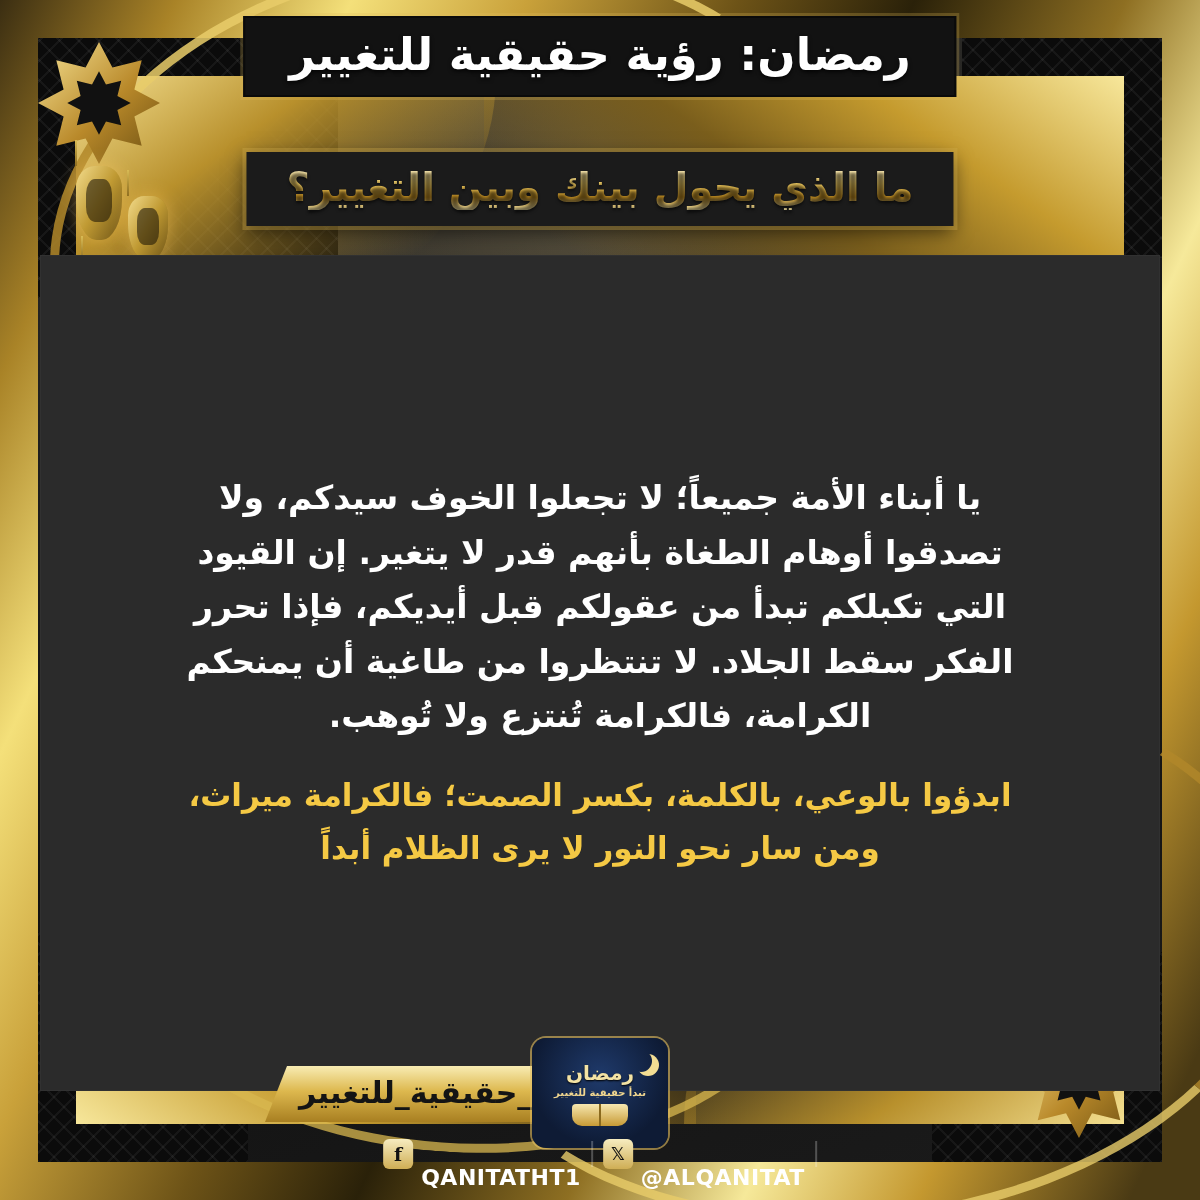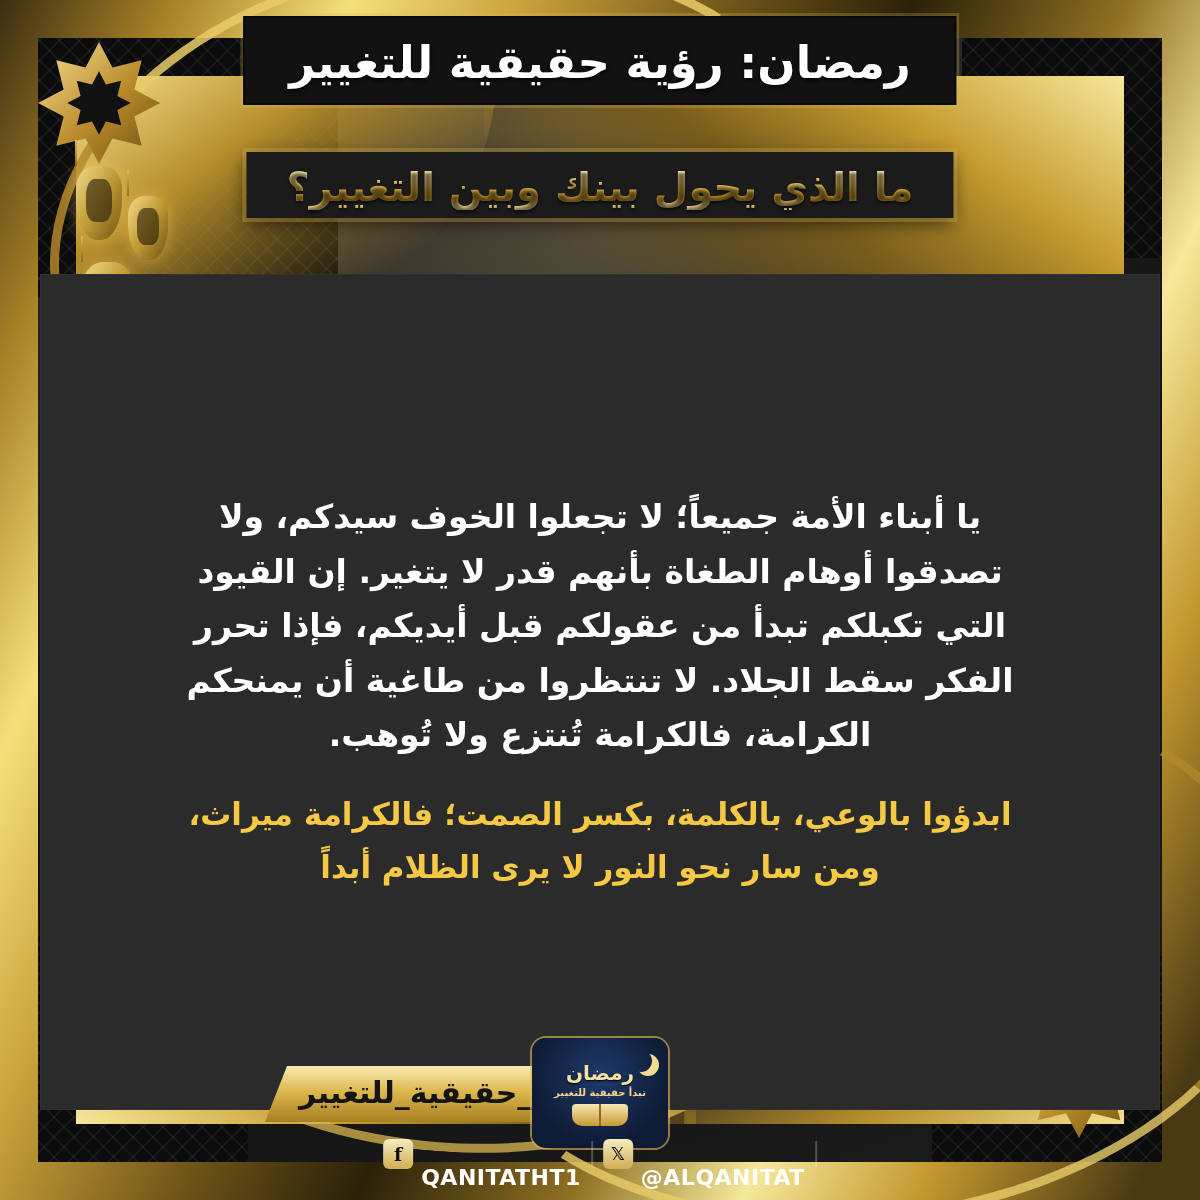--- a/index.html
+++ b/index.html
@@ -143,48 +143,47 @@
     padding: 10px 44px 14px;
     box-shadow: 0 0 0 3px rgba(222,186,90,0.25);
   }
   .title-bar .t {
     font-size: 45px;
     font-weight: 700;
     letter-spacing: 0.5px;
     color: #ffffff;
     white-space: nowrap;
     text-shadow: 0 2px 4px rgba(0,0,0,.8);
-    margin-top: 8px;
   }
 
   
   .question-bar {
     position: absolute;
     top: 152px; left: 50%; transform: translateX(-50%);
     background: #1b1b1b;
-    padding: 12px 40px 8px;
+    padding: 12px 40px 16px;
     box-shadow: 0 0 0 4px rgba(210,172,74,0.35), 0 6px 18px rgba(0,0,0,.6);
   }
   .question-bar .q {
     font-size: 40px;
     font-weight: 700;
     white-space: nowrap;
     background: linear-gradient(180deg,#fff6cf 0%,#ecc košer 1%,#e8c256 45%,#b8861f 75%,#f3e09a 100%);
     background: linear-gradient(180deg,#fff8da 0%,#edca62 42%,#b9871f 72%,#f4e3a3 100%);
     -webkit-background-clip: text;
     background-clip: text;
     color: transparent;
     text-shadow: 0 2px 3px rgba(0,0,0,.55);
   }
 
   
   .panel {
     position: absolute;
     left: 40px; right: 40px;
-    top: 274px; height: 836px;
+    top: 255px; height: 836px;
     background: #2b2b2b;
     box-shadow: inset 0 0 0 1px rgba(255,255,255,0.03);
   }
   .panel-inner {
     position: absolute;
     inset: 0;
     display: flex;
     flex-direction: column;
     justify-content: center;
     align-items: center;

